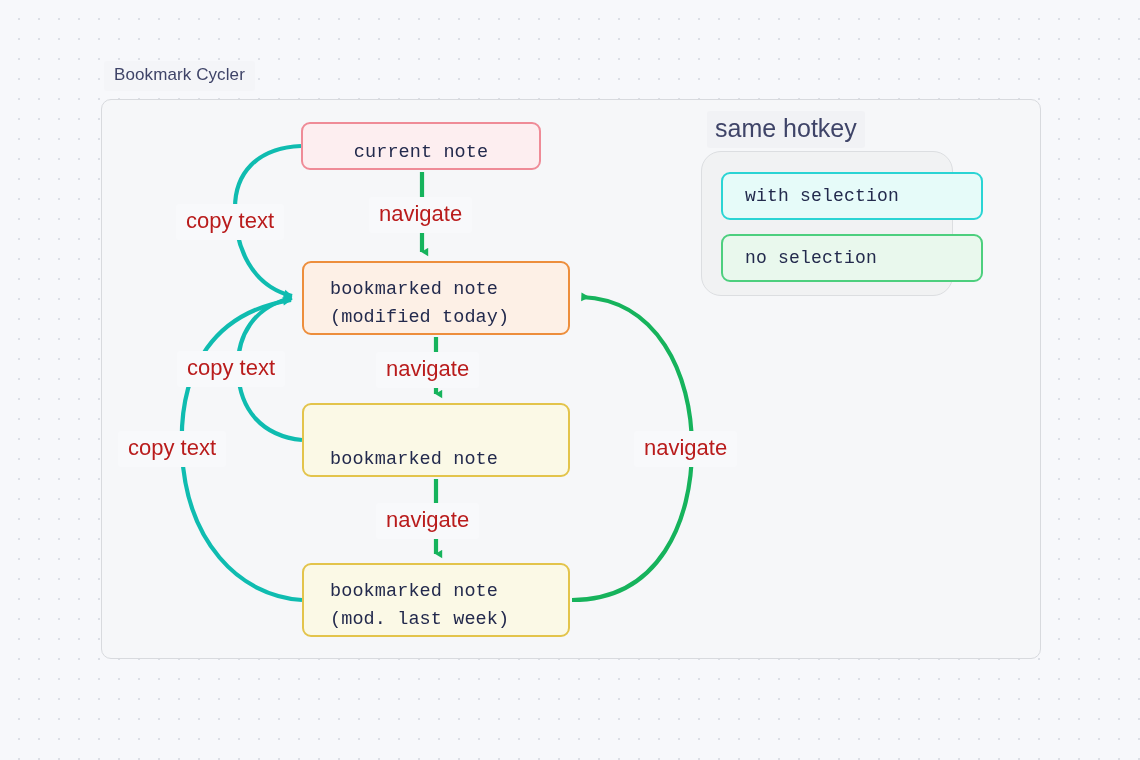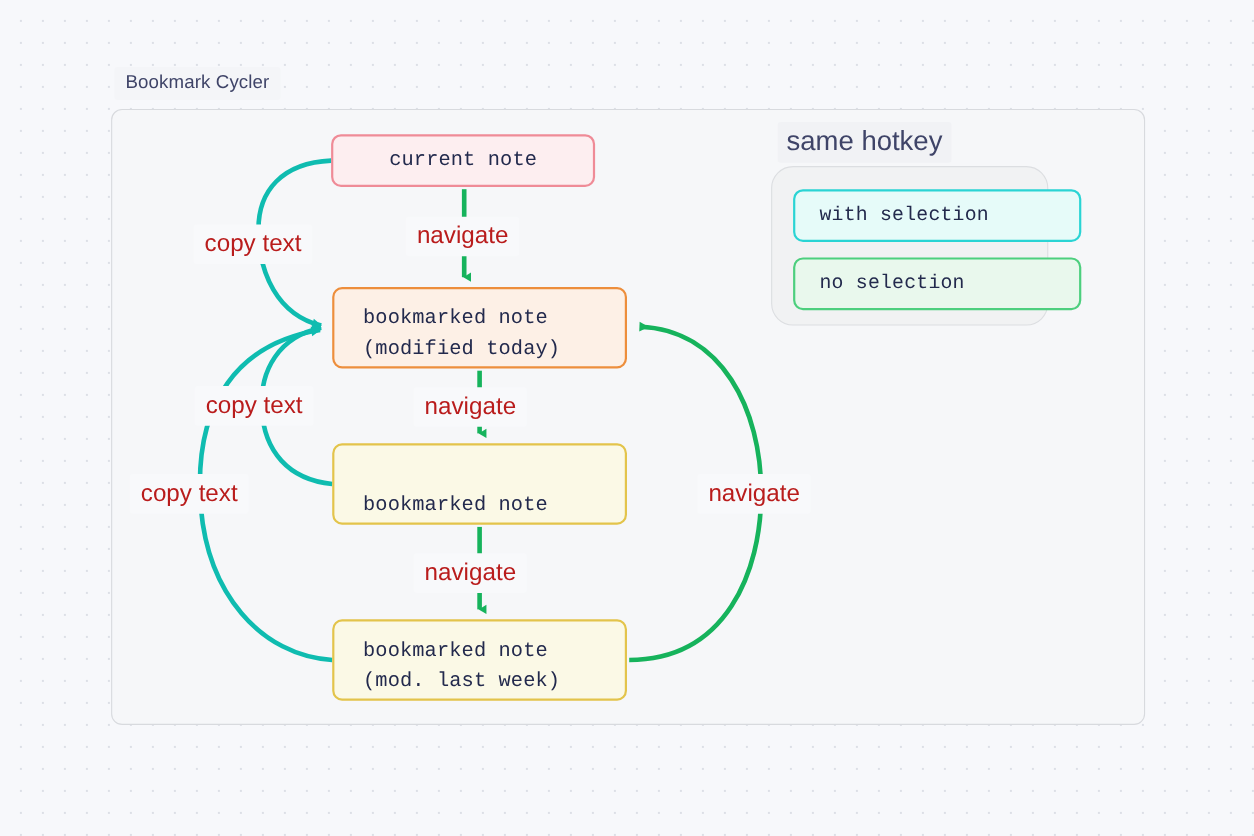--- a/index.html
+++ b/index.html
@@ -103,21 +103,20 @@
     z-index: 4;
   }
   .node .line { line-height: 1.55; }
 
   .node-current {
     left: 301px; top: 122px;
     width: 240px; height: 48px;
     background: #fdeef0;
     border: 2px solid #ef8b97;
     align-items: center;
-    justify-content: center;
   }
   .node-today {
     left: 302px; top: 261px;
     width: 268px; height: 74px;
     background: #fdf0e6;
     border: 2px solid #ed8e3c;
     padding-left: 26px;
   }
   .node-yesterday {
     left: 302px; top: 403px;

